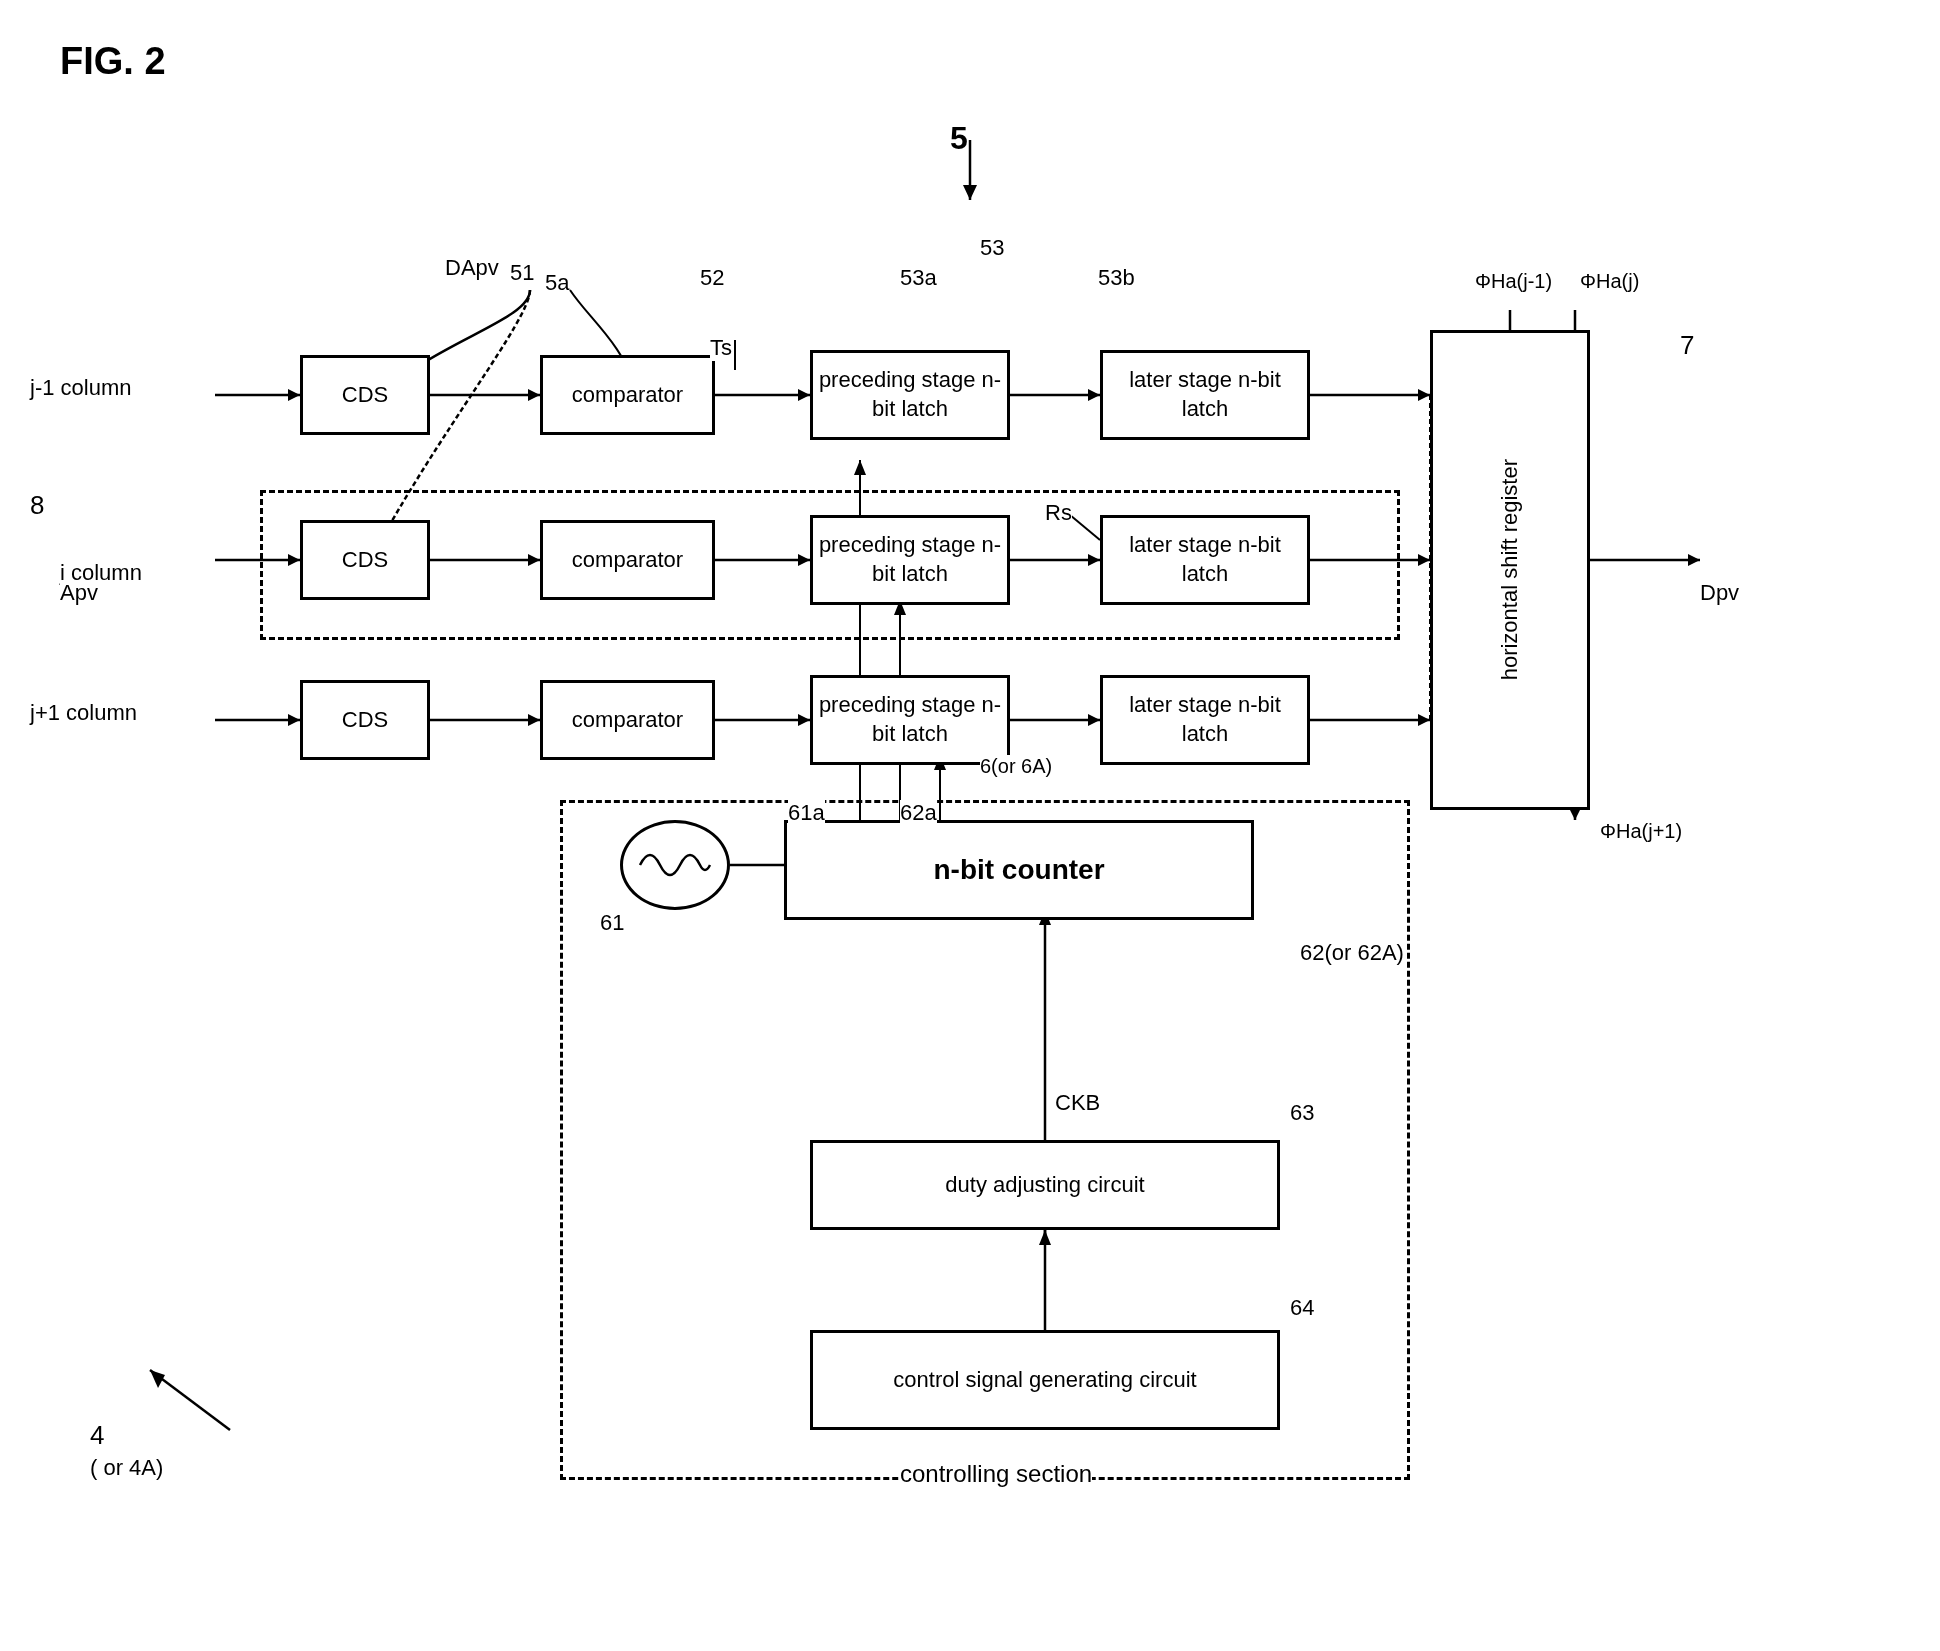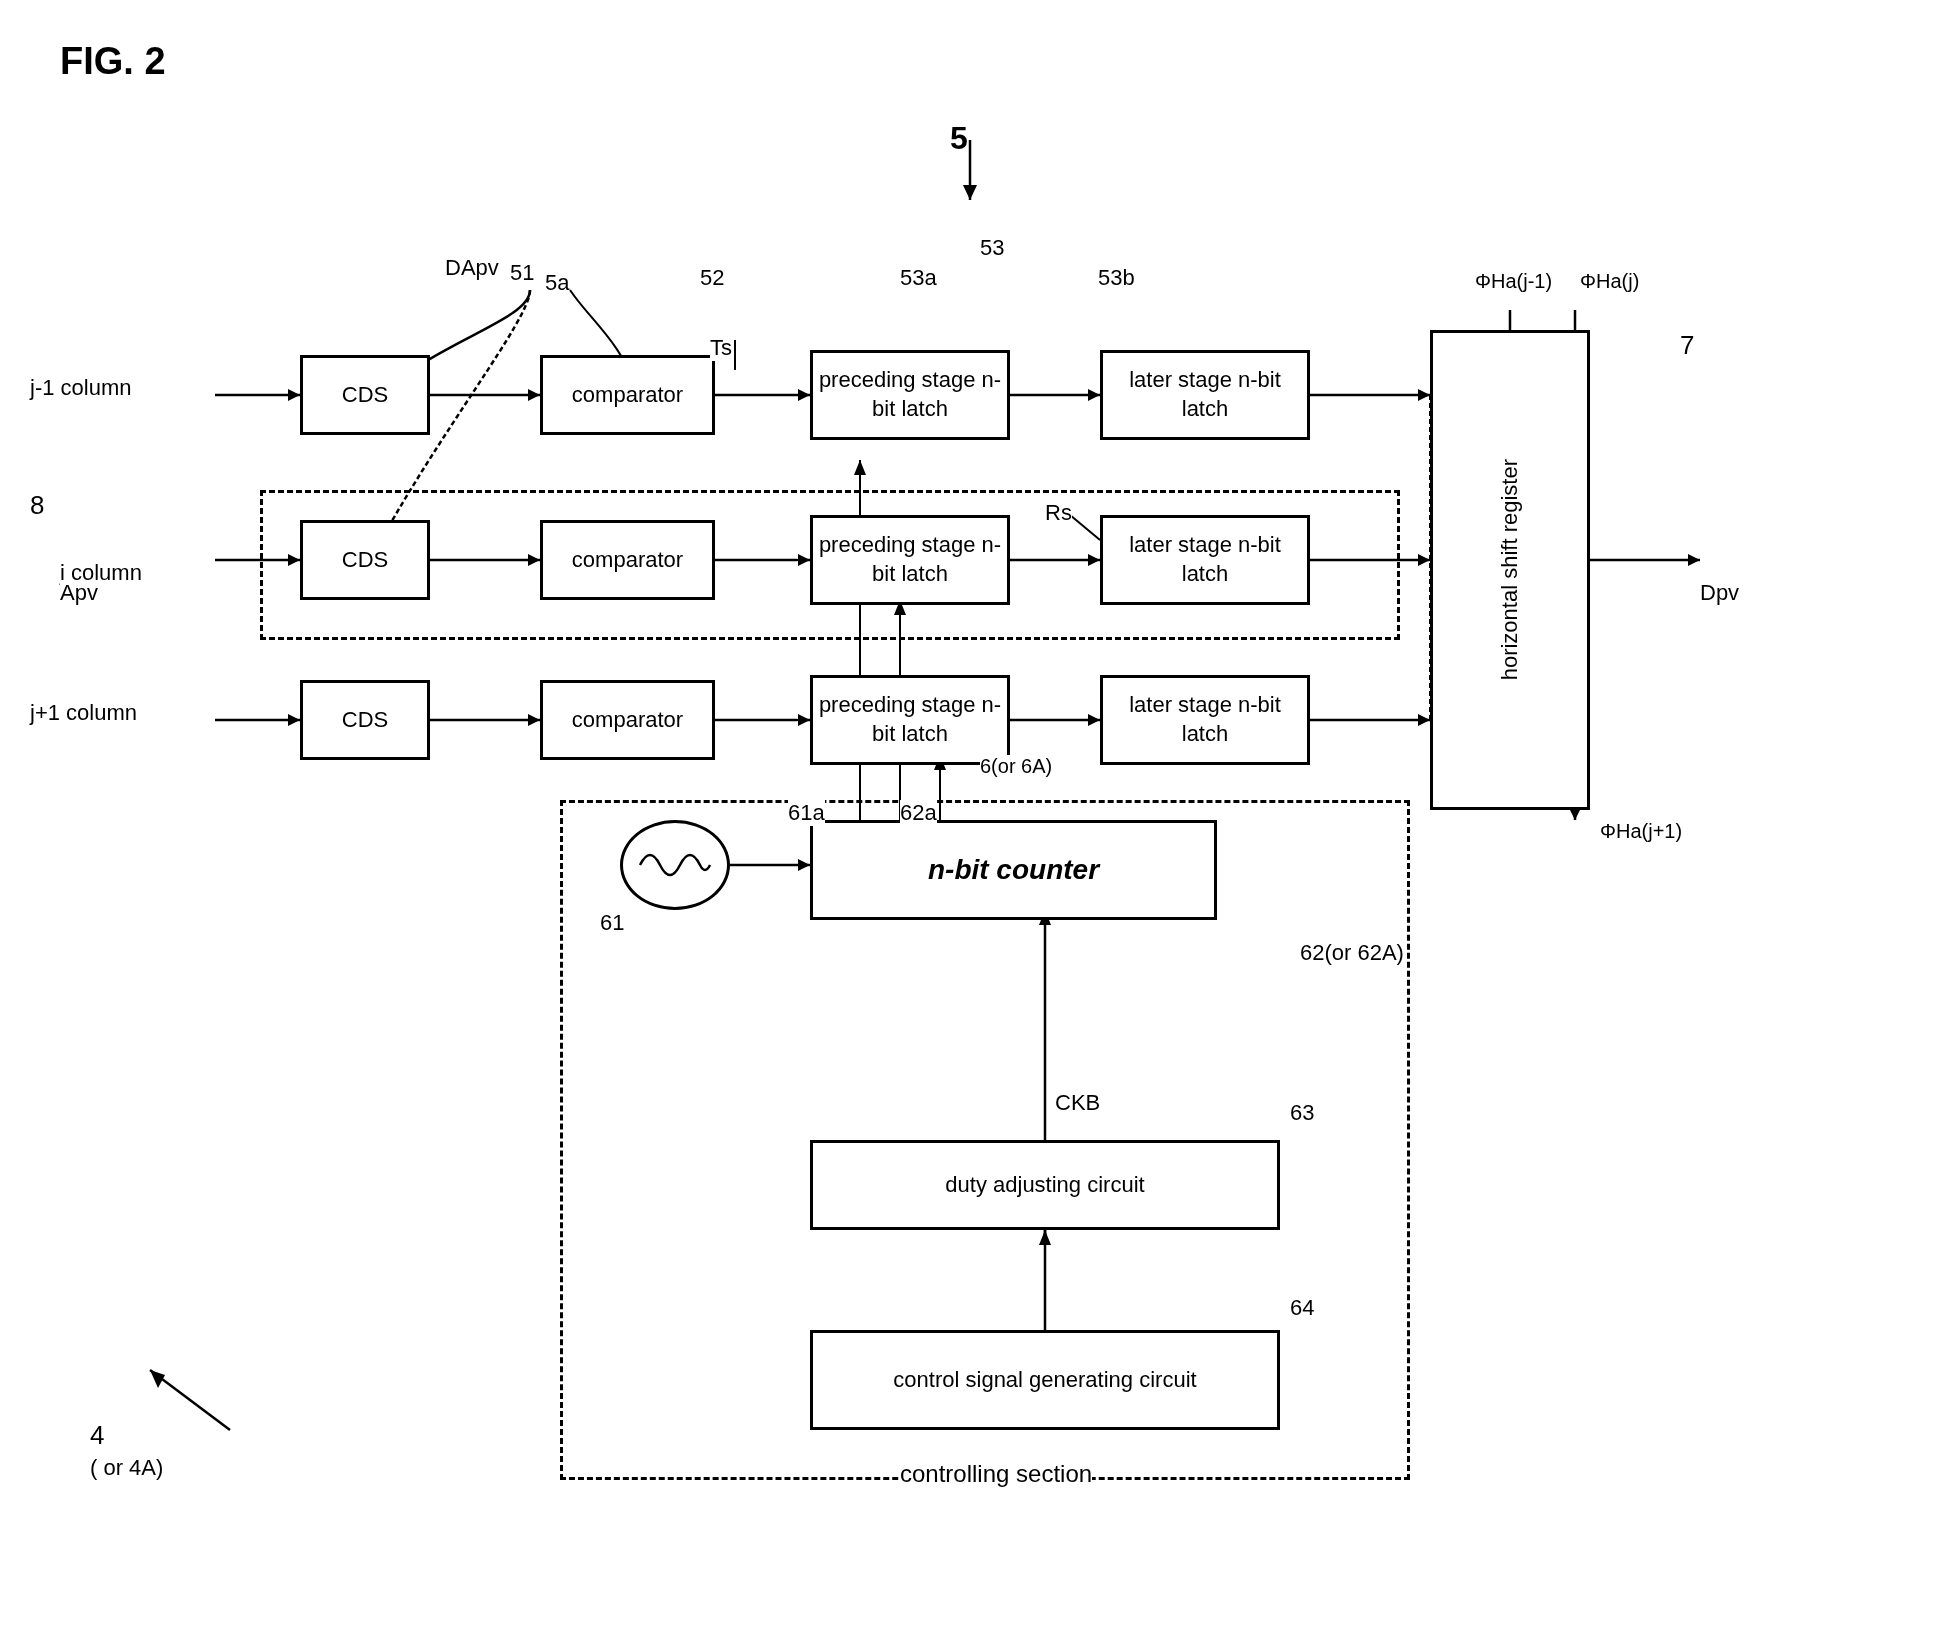--- a/index.html
+++ b/index.html
@@ -206,21 +206,21 @@
   <div class="box" style="left:1100px; top:675px; width:210px; height:90px;">
     <span>later stage n-bit latch</span>
   </div>
 
   <div class="box" style="left:1430px; top:330px; width:160px; height:480px; font-size:22px;">
     <span style="writing-mode: vertical-rl; transform: rotate(180deg);">horizontal shift register</span>
   </div>
 
   <div class="box-dashed" style="position:absolute; left:260px; top:490px; width:1140px; height:150px; border:3px dashed #000; background:transparent;"></div>
 
-  <div class="box" style="left:810px; top:820px; width:407px; height:100px; font-size:28px; font-weight:bold;font-style:italic;">
+  <div class="box" style="left:784px; top:820px; width:470px; height:100px; font-size:28px; font-weight:bold;">
     <span>n-bit counter</span>
   </div>
 
   <div style="position:absolute; left:620px; top:820px; width:110px; height:90px; border:3px solid #000; border-radius:50%; background:#fff; display:flex; align-items:center; justify-content:center;">
 
     <svg width="80" height="50" viewBox="0 0 80 50">
       <path d="M5,25 Q15,5 25,25 Q35,45 45,25 Q55,5 65,25 Q70,35 75,25" stroke="#000" stroke-width="2.5" fill="none"></path>
     </svg>
   </div>
 

